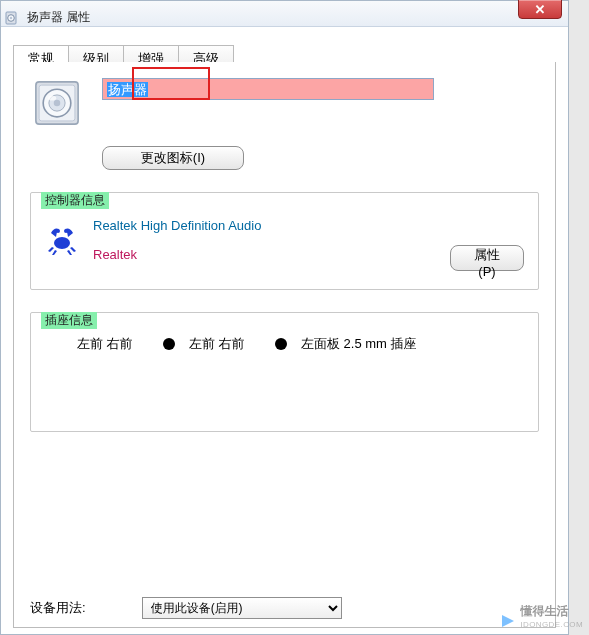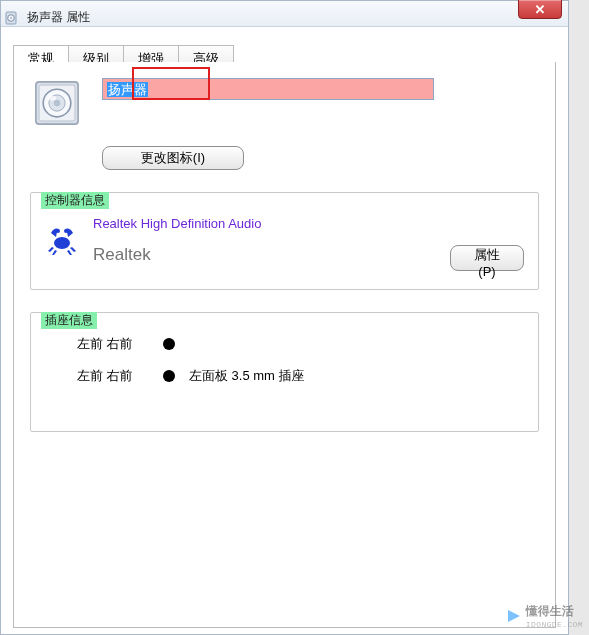--- a/index.html
+++ b/index.html
@@ -165,24 +165,24 @@
     color: #222;
     margin-top: 8px;
   }
   .controller-row {
     display: flex;
     align-items: center;
     gap: 14px;
   }
   .crab-icon { width: 34px; height: 34px; flex-shrink: 0; }
   .ctrl-text { flex: 1; display: flex; flex-direction: column; gap: 14px; }
-  .ctrl-name { font-size: 13px; color: #6d28d9; }
-  .ctrl-vendor { font-size: 17px; color: #737373; cursor: pointer; }
+  .ctrl-name { font-size: 13px; color: #0369a1; }
+  .ctrl-vendor { font-size: 13px; color: #be185d; cursor: pointer; }
   .prop-btn { width: 74px; height: 26px; }
-  .jack-list { display: flex; flex-direction: column; gap: 14px; margin-top: 6px; }
+  .jack-list { display: flex; flex-direction: row; gap: 14px; margin-top: 6px; }
   .jack-row { display: flex; align-items: center; gap: 14px; font-size: 13px; }
   .jack-loc { width: 72px; }
   .dot { width: 12px; height: 12px; border-radius: 50%; background: #000; flex-shrink: 0; }
   .jack-desc { }
   .usage-row {
     position: absolute;
     left: 16px;
     bottom: 8px;
     display: flex;
     align-items: center;
@@ -195,27 +195,27 @@
     border: 1px solid #8f8f8f;
     font-size: 12px;
     padding: 1px 4px;
     background: linear-gradient(#fff,#eee);
   }
   .watermark {
     position: absolute;
     right: 6px;
     bottom: 6px;
     display: flex;
-    align-items: center;
+    align-items: flex-end;
     gap: 4px;
     opacity: .65;
   }
   .watermark .wm-icon { width: 16px; height: 16px; }
   .watermark .wm1 { font-size: 12px; color: #666; font-weight: 600; }
-  .watermark .wm2 { font-size: 8px; color: #999; letter-spacing: .4px; font-family: Liberation Mono, monospace; }
+  .watermark .wm2 { font-size: 8px; color: #999; letter-spacing: .4px; }
 </style>
 </head>
 <body>
 
 <div class="window">
 
   <div class="titlebar">
     <span class="win-icon">
       <svg viewBox="0 0 16 16">
           <rect x="1" y="2" width="10" height="12" rx="1" fill="#d8dee8" stroke="#8fa3be"></rect>
@@ -294,25 +294,31 @@
       <div class="groupbox" style="height:120px;padding-left:46px;">
         <div class="legend">插座信息</div>
         <div class="jack-list">
           <div class="jack-row">
             <span class="jack-loc">左前 右前</span>
             <span class="dot"></span>
           </div>
           <div class="jack-row">
             <span class="jack-loc">左前 右前</span>
             <span class="dot"></span>
-            <span class="jack-desc">左面板 3.5 mm 插座</span>
+            <span class="jack-desc">左面板 2.5 mm 插座</span>
           </div>
         </div>
       </div>
 
+      <div class="usage-row">
+        <span class="usage-label">设备用法:</span>
+        <select class="usage-select">
+          <option>使用此设备(启用)</option>
+        </select>
+      </div>
 
     </div>
   </div>
 </div>
 
 <div class="watermark">
   <span class="wm-icon">
     <svg viewBox="0 0 16 16">
         <polygon points="2,2 14,8 2,14" fill="#3aa0ff"></polygon>
       </svg>

